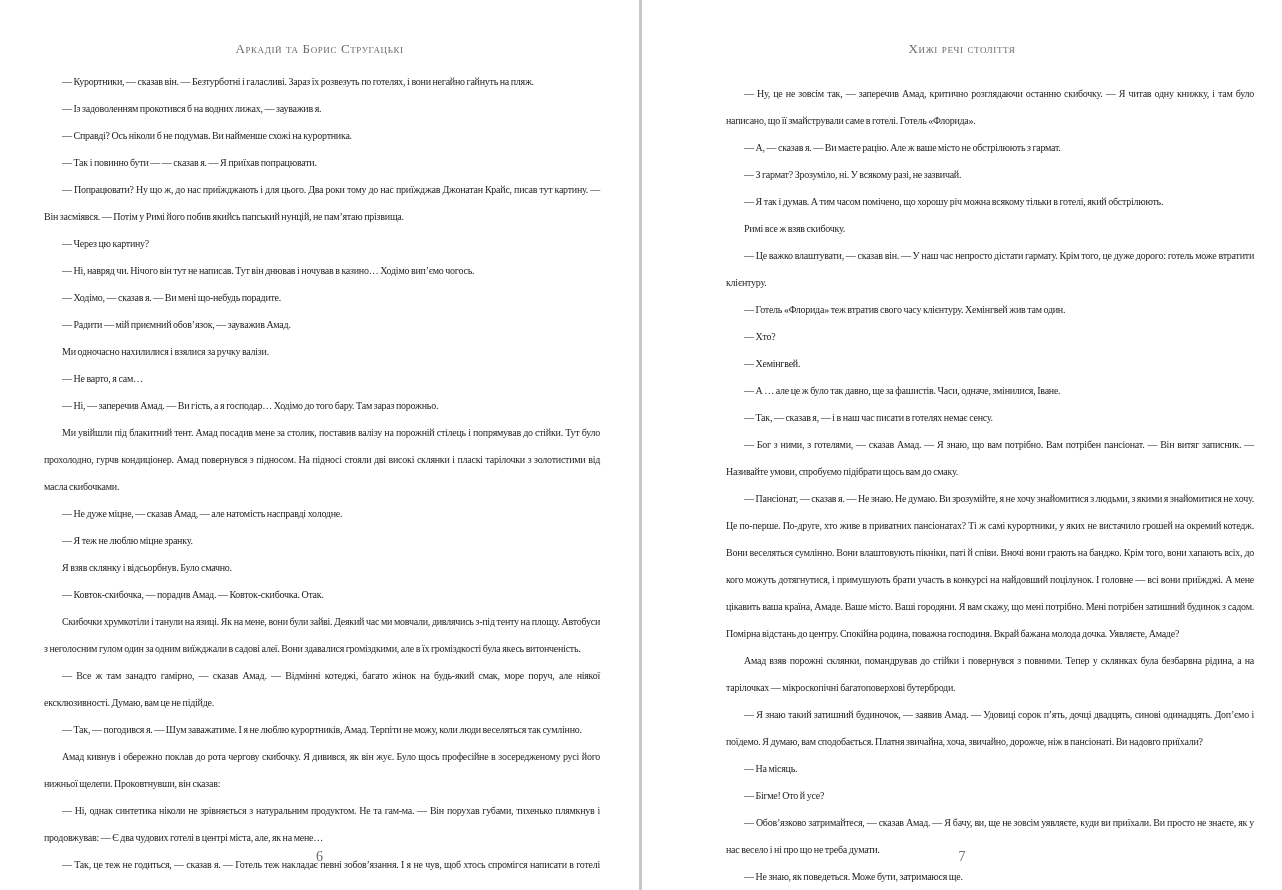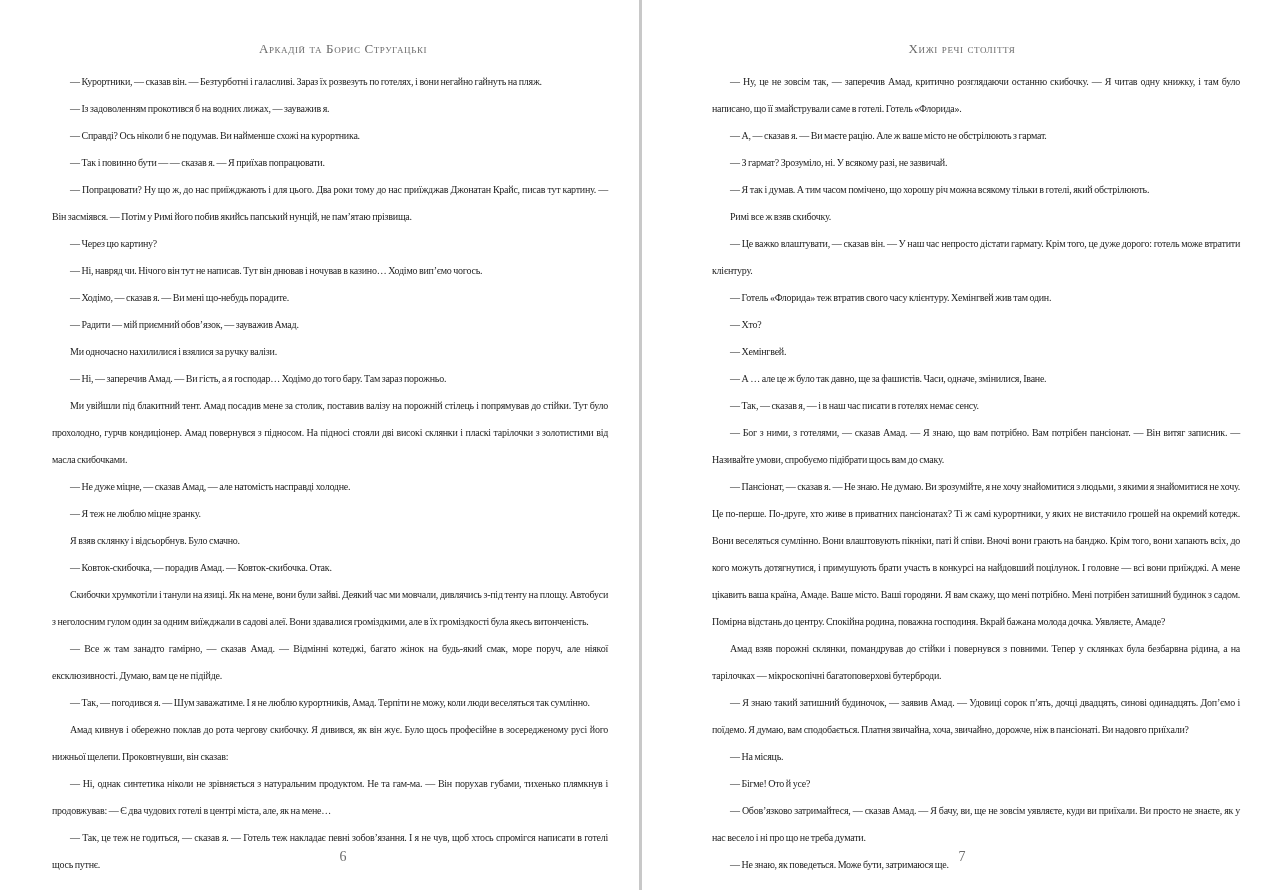--- a/index.html
+++ b/index.html
@@ -14,21 +14,21 @@
       overflow: hidden;
       font-family: "Liberation Serif", "DejaVu Serif", serif;
       color: #1e1e1e;
     }
     .page {
       position: absolute;
       top: 0;
       height: 890px;
       background: #ffffff;
     }
-    .page-left { left: 8px; width: 639px; padding-left: 31px; }
+    .page-left { left: 0; width: 639px; }
     .page-right { left: 642px; width: 640px; }
     .divider {
       position: absolute;
       left: 639px;
       top: 0;
       width: 3px;
       height: 890px;
       background: #c8c8c8;
     }
     .running-head {
@@ -44,21 +44,21 @@
     }
     .text-block {
       position: absolute;
       top: 68px;
       font-size: 10px;
       line-height: 27px;
       text-align: justify;
       hyphens: manual;
     }
     .page-left .text-block { left: 44px; width: 556px; }
-    .page-right .text-block { left: 70px; width: 528px; }
+    .page-right .text-block { left: 84px; width: 528px; margin-top: 12px; }
     .text-block p {
       margin: 0;
       text-indent: 18px;
       letter-spacing: -0.25px;
       word-spacing: -0.5px;
     }
     .folio {
       position: absolute;
       top: 849px;
       left: 0;
@@ -77,20 +77,21 @@
       <p>— Курортники, — сказав він. — Безтурботні і галасливі. Зараз їх розвезуть по готелях, і вони негайно гайнуть на пляж.</p>
       <p>— Із задоволенням прокотився б на водних лижах, — зауважив я.</p>
       <p>— Справді? Ось ніколи б не подумав. Ви найменше схожі на курортника.</p>
       <p>— Так і повинно бути — — сказав я. — Я приїхав попрацювати.</p>
       <p>— Попрацювати? Ну що ж, до нас приїжджають і для цього. Два роки тому до нас приїжджав Джонатан Крайс, писав тут картину. — Він засміявся. — Потім у Римі його побив якийсь папський нунцій, не пам’ятаю прізвища.</p>
       <p>— Через цю картину?</p>
       <p>— Ні, навряд чи. Нічого він тут не написав. Тут він днював і ночував в казино… Ходімо вип’ємо чогось.</p>
       <p>— Ходімо, — сказав я. — Ви мені що-небудь порадите.</p>
       <p>— Радити — мій приємний обов’язок, — зауважив Амад.</p>
       <p>Ми одночасно нахилилися і взялися за ручку валізи.</p>
+      <p>— Не варто, я сам…</p>
       <p>— Ні, — заперечив Амад. — Ви гість, а я господар… Ходімо до того бару. Там зараз порожньо.</p>
       <p>Ми увійшли під блакитний тент. Амад посадив мене за столик, поставив валізу на порожній стілець і попрямував до стійки. Тут було прохолодно, гурчв кондиціонер. Амад повернувся з підносом. На підносі стояли дві високі склянки і пласкі тарілочки з золотистими від масла скибочками.</p>
       <p>— Не дуже міцне, — сказав Амад, — але натомість насправді холодне.</p>
       <p>— Я теж не люблю міцне зранку.</p>
       <p>Я взяв склянку і відсьорбнув. Було смачно.</p>
       <p>— Ковток-скибочка, — порадив Амад. — Ковток-скибочка. Отак.</p>
       <p>Скибочки хрумкотіли і танули на язиці. Як на мене, вони були зайві. Деякий час ми мовчали, дивлячись з-під тенту на площу. Автобуси з неголосним гулом один за одним виїжджали в садові алеї. Вони здавалися громіздкими, але в їх громіздкості була якесь витонченість.</p>
       <p>— Все ж там занадто гамірно, — сказав Амад. — Відмінні котеджі, багато жінок на будь-який смак, море поруч, але ніякої ексклюзивності. Думаю, вам це не підійде.</p>
       <p>— Так, — погодився я. — Шум заважатиме. І я не люблю курортників, Амад. Терпіти не можу, коли люди веселяться так сумлінно.</p>
       <p>Амад кивнув і обережно поклав до рота чергову скибочку. Я дивився, як він жує. Було щось професійне в зосередженому русі його нижньої щелепи. Проковтнувши, він сказав:</p>

